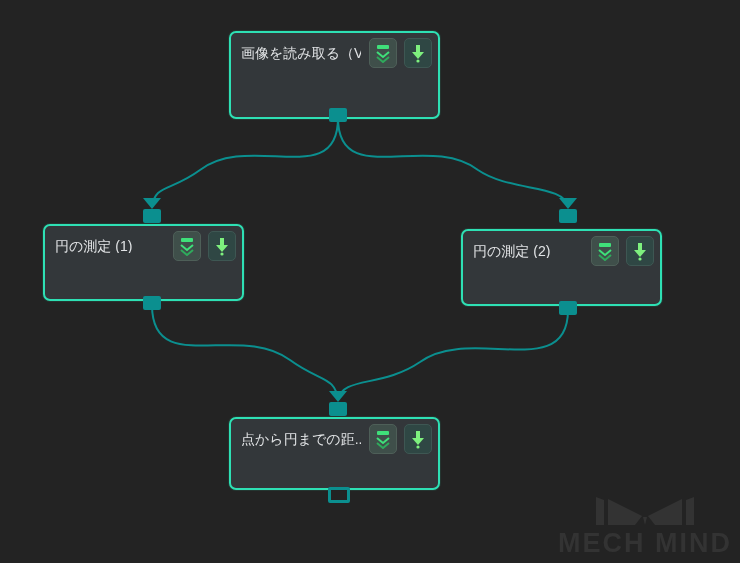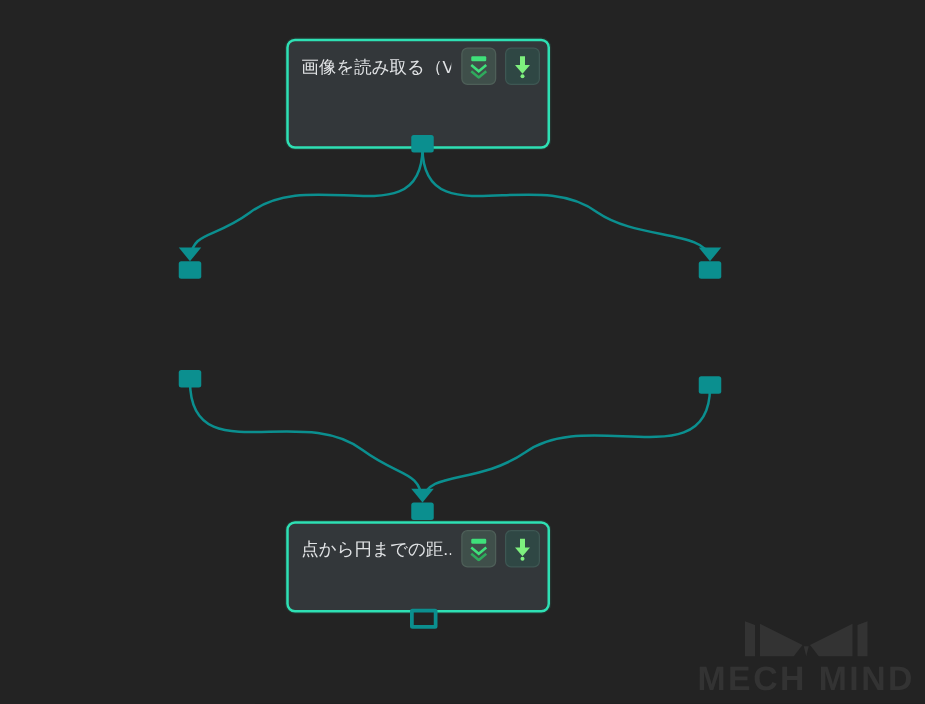--- a/index.html
+++ b/index.html
@@ -165,26 +165,68 @@
             <circle cx="8" cy="18" r="1.6" fill="#7ef07e"></circle>
           </svg>
         </div>
       </div>
     </div>
   </div>
 
   <div class="arrowhead" style="left:143px; top:198px;"></div>
   <div class="port" style="left:143px; top:209px;"></div>
 
+  <div class="node" style="left:43px; top:224px; width:201px; height:77px;">
+    <div class="node-header">
+      <span class="node-title">円の測定 (1)</span>
+      <div class="node-btns">
+        <div class="nbtn">
+          <svg width="18" height="20" viewBox="0 0 18 20">
+            <rect x="3" y="2" width="12" height="4" rx="1" fill="#3fe07a"></rect>
+            <polyline points="3,9 9,14 15,9" fill="none" stroke="#3fe07a" stroke-width="2"></polyline>
+            <polyline points="3,14 9,19 15,14" fill="none" stroke="#2faa5c" stroke-width="2"></polyline>
+          </svg>
+        </div>
+        <div class="nbtn dark">
+          <svg width="16" height="20" viewBox="0 0 16 20">
+            <rect x="6" y="2" width="4" height="8" fill="#7ef07e"></rect>
+            <polygon points="2,9 14,9 8,16" fill="#7ef07e"></polygon>
+            <circle cx="8" cy="18" r="1.6" fill="#7ef07e"></circle>
+          </svg>
+        </div>
+      </div>
+    </div>
+  </div>
 
   <div class="port" style="left:143px; top:296px;"></div>
 
   <div class="arrowhead" style="left:559px; top:198px;"></div>
   <div class="port" style="left:559px; top:209px;"></div>
 
+  <div class="node" style="left:461px; top:229px; width:201px; height:77px;">
+    <div class="node-header">
+      <span class="node-title">円の測定 (2)</span>
+      <div class="node-btns">
+        <div class="nbtn">
+          <svg width="18" height="20" viewBox="0 0 18 20">
+            <rect x="3" y="2" width="12" height="4" rx="1" fill="#3fe07a"></rect>
+            <polyline points="3,9 9,14 15,9" fill="none" stroke="#3fe07a" stroke-width="2"></polyline>
+            <polyline points="3,14 9,19 15,14" fill="none" stroke="#2faa5c" stroke-width="2"></polyline>
+          </svg>
+        </div>
+        <div class="nbtn dark">
+          <svg width="16" height="20" viewBox="0 0 16 20">
+            <rect x="6" y="2" width="4" height="8" fill="#7ef07e"></rect>
+            <polygon points="2,9 14,9 8,16" fill="#7ef07e"></polygon>
+            <circle cx="8" cy="18" r="1.6" fill="#7ef07e"></circle>
+          </svg>
+        </div>
+      </div>
+    </div>
+  </div>
 
   <div class="port" style="left:559px; top:301px;"></div>
 
   <div class="arrowhead" style="left:329px; top:391px;"></div>
   <div class="port" style="left:329px; top:402px;"></div>
 
   <div class="node" style="left:229px; top:417px; width:211px; height:73px;">
     <div class="node-header">
       <span class="node-title">点から円までの距...</span>
       <div class="node-btns">

